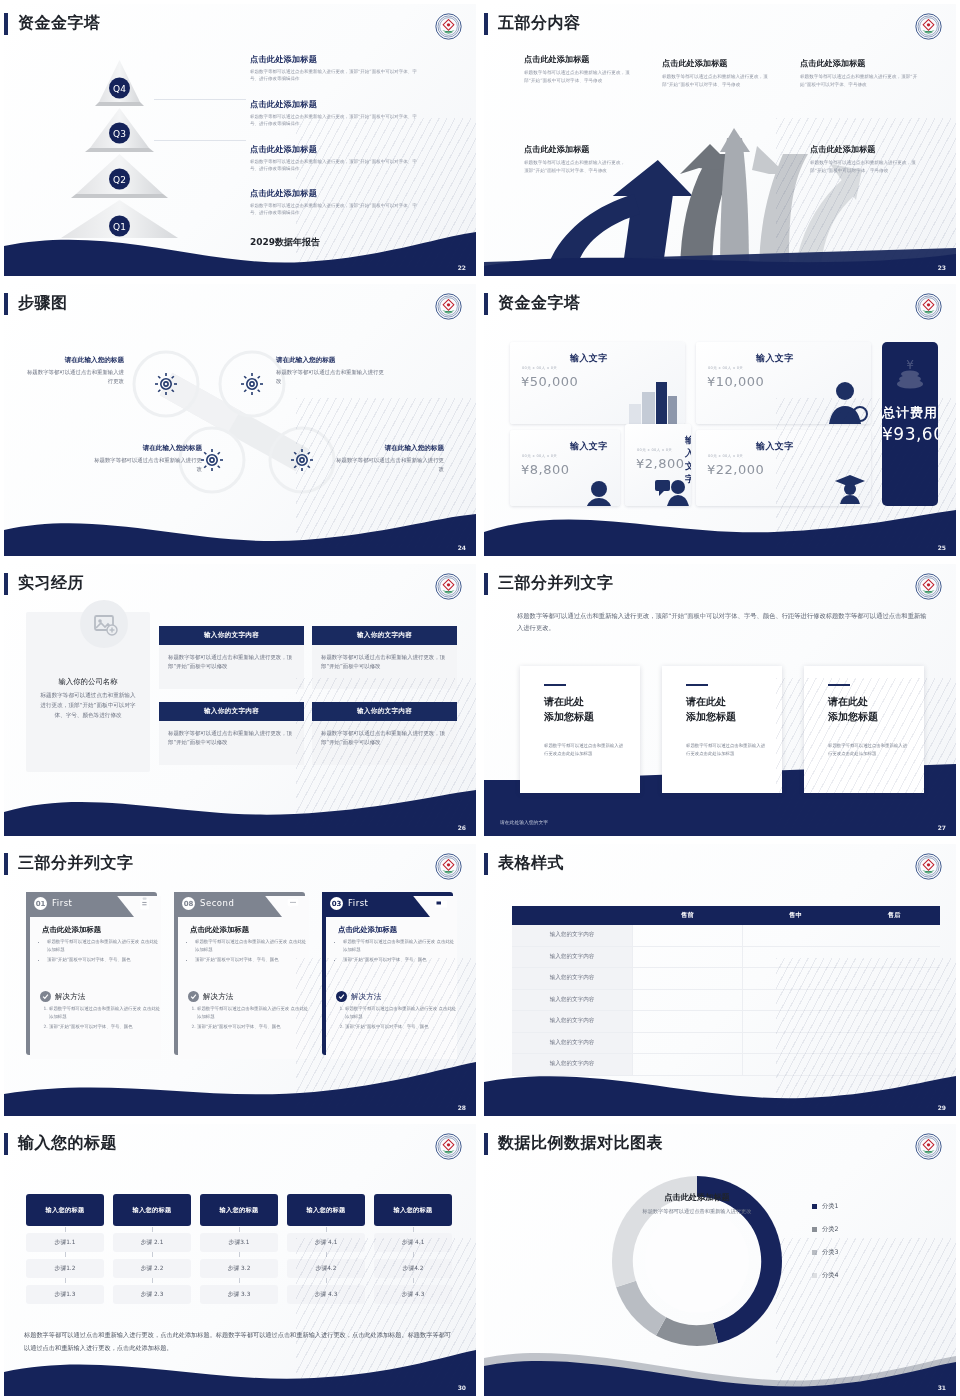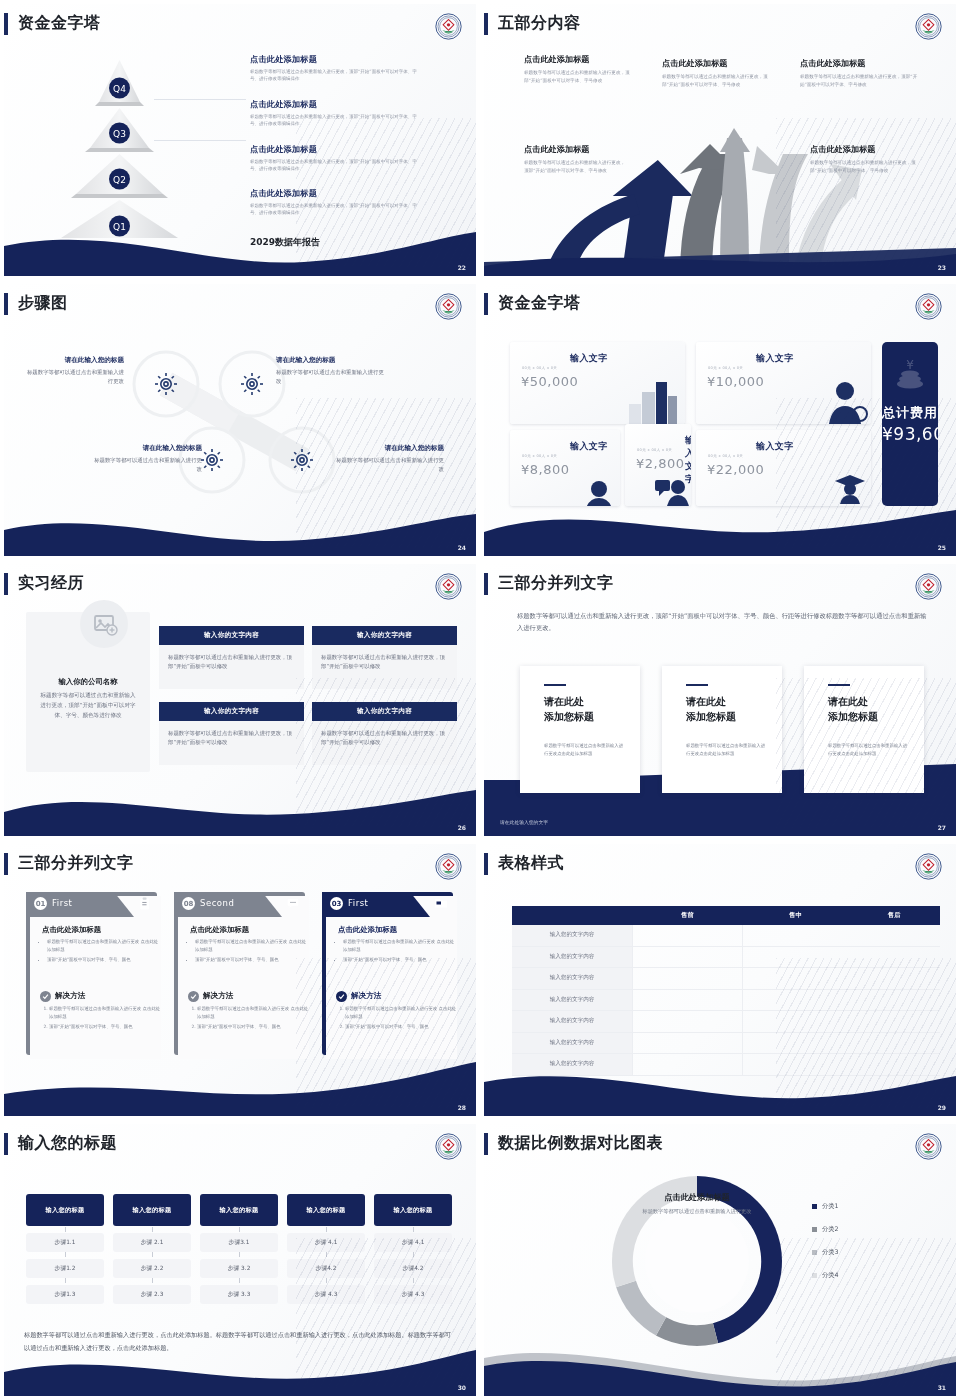--- a/index.html
+++ b/index.html
@@ -41,21 +41,21 @@
   .bcard{position:absolute;background:linear-gradient(150deg,#ffffff 0%,#f3f5f8 100%);border-radius:3px;box-shadow:0 1px 3px rgba(30,40,70,.13);overflow:hidden;}
   .bcard .bt{position:absolute;left:12px;top:10px;font-size:9px;font-weight:bold;color:#1b2a5e;letter-spacing:.4px;padding-left:48px;}
   .bcard .bs{position:absolute;left:12px;top:24px;font-size:3.6px;color:#a7adb9;letter-spacing:.3px;}
   .bcard .bv{position:absolute;left:11px;top:32px;font-size:13px;color:#8e949f;letter-spacing:.5px;}
   .btot{position:absolute;background:#15235a;border-radius:5px;color:#fff;text-align:center;overflow:hidden;}
   .btot .tt{position:absolute;left:0;right:0;top:62px;font-size:13px;font-weight:bold;letter-spacing:1px;}
   .btot .tv{position:absolute;left:0;right:0;top:82px;font-size:17px;letter-spacing:.5px;}
 
   
   .comp{position:absolute;left:22px;top:48px;width:124px;height:160px;background:#f4f5f7;border-radius:2px;}
-  .comp .ch{position:absolute;left:0;right:0;top:65px;text-align:center;font-size:7.4px;font-weight:bold;color:#20242b;}
+  .comp .ch{position:absolute;left:0;right:0;top:65px;text-align:center;font-size:7.4px;font-weight:normal;color:#20242b;}
   .comp .cp{position:absolute;left:14px;right:14px;top:78px;text-align:center;font-size:5.6px;line-height:10px;color:#6b7180;}
   .photo{position:absolute;left:54px;top:-12px;width:48px;height:48px;border-radius:50%;background:#eceef1;}
   .tile{position:absolute;width:145px;}
   .tile .th{height:19px;background:#192a60;color:#fff;font-size:6.6px;font-weight:bold;display:flex;align-items:center;justify-content:center;letter-spacing:.3px;}
   .tile .tb{background:#f4f5f7;padding:8px 9px;font-size:5.4px;line-height:9px;color:#6b7180;height:44px;box-sizing:border-box;}
 
   
   .lead{position:absolute;left:33px;top:46px;width:412px;font-size:6.3px;line-height:12px;color:#5b6271;}
   .wcard{position:absolute;top:102px;width:120px;height:127px;background:#fff;box-shadow:0 1px 5px rgba(30,40,70,.16);}
   .wcard .dash{position:absolute;left:24px;top:18px;width:22px;height:2px;background:#1b2a5e;}
@@ -65,21 +65,21 @@
 
   
   .ncard{position:absolute;top:48px;width:135px;height:167px;box-sizing:border-box;}
   .ncard .body{position:absolute;left:4px;top:4px;right:0;bottom:0;background:#fbfbfc;}
   .ncard .tab{position:absolute;left:0;top:0;width:108px;height:25px;}
   .ncard .num{position:absolute;left:8px;top:5px;width:13px;height:13px;border-radius:50%;color:#fff;font-size:7px;font-weight:bold;display:flex;align-items:center;justify-content:center;}
   .ncard .lab{position:absolute;left:26px;top:6px;font-size:8.5px;color:#fff;letter-spacing:.5px;}
   .ncard h4{position:absolute;left:16px;top:33px;margin:0;font-size:7.4px;font-weight:bold;}
   .ncard ul{position:absolute;left:11px;top:46px;margin:0;padding-left:10px;width:112px;font-size:4.4px;line-height:7.5px;color:#7a808e;}
   .ncard ul li{margin-bottom:3px;}
-  .ncard .solve{position:absolute;left:14px;top:99px;font-size:7.6px;font-weight:bold;display:flex;align-items:flex-start;gap:4px;}
+  .ncard .solve{position:absolute;left:14px;top:99px;font-size:7.6px;font-weight:normal;display:flex;align-items:center;gap:4px;}
   .ncard ol{position:absolute;left:11px;top:113px;margin:0;padding-left:12px;width:112px;font-size:4.4px;line-height:7.5px;color:#7a808e;}
   .ncard ol li{margin-bottom:3px;}
   .cico{position:absolute;right:9px;top:5px;}
 
   
   .tbl{position:absolute;left:28px;top:62px;width:428px;border-collapse:collapse;}
   .tbl th{background:#15235a;color:#fff;font-size:6.3px;font-weight:bold;height:17px;letter-spacing:.3px;}
   .tbl td{height:18.5px;font-size:5.6px;color:#6b7180;border-bottom:1px solid #eceef2;}
   .tbl td.c0{background:#f2f3f6;text-align:center;width:118px;}
   .tbl td.c1{border-left:1px solid #eceef2;width:107px;}

